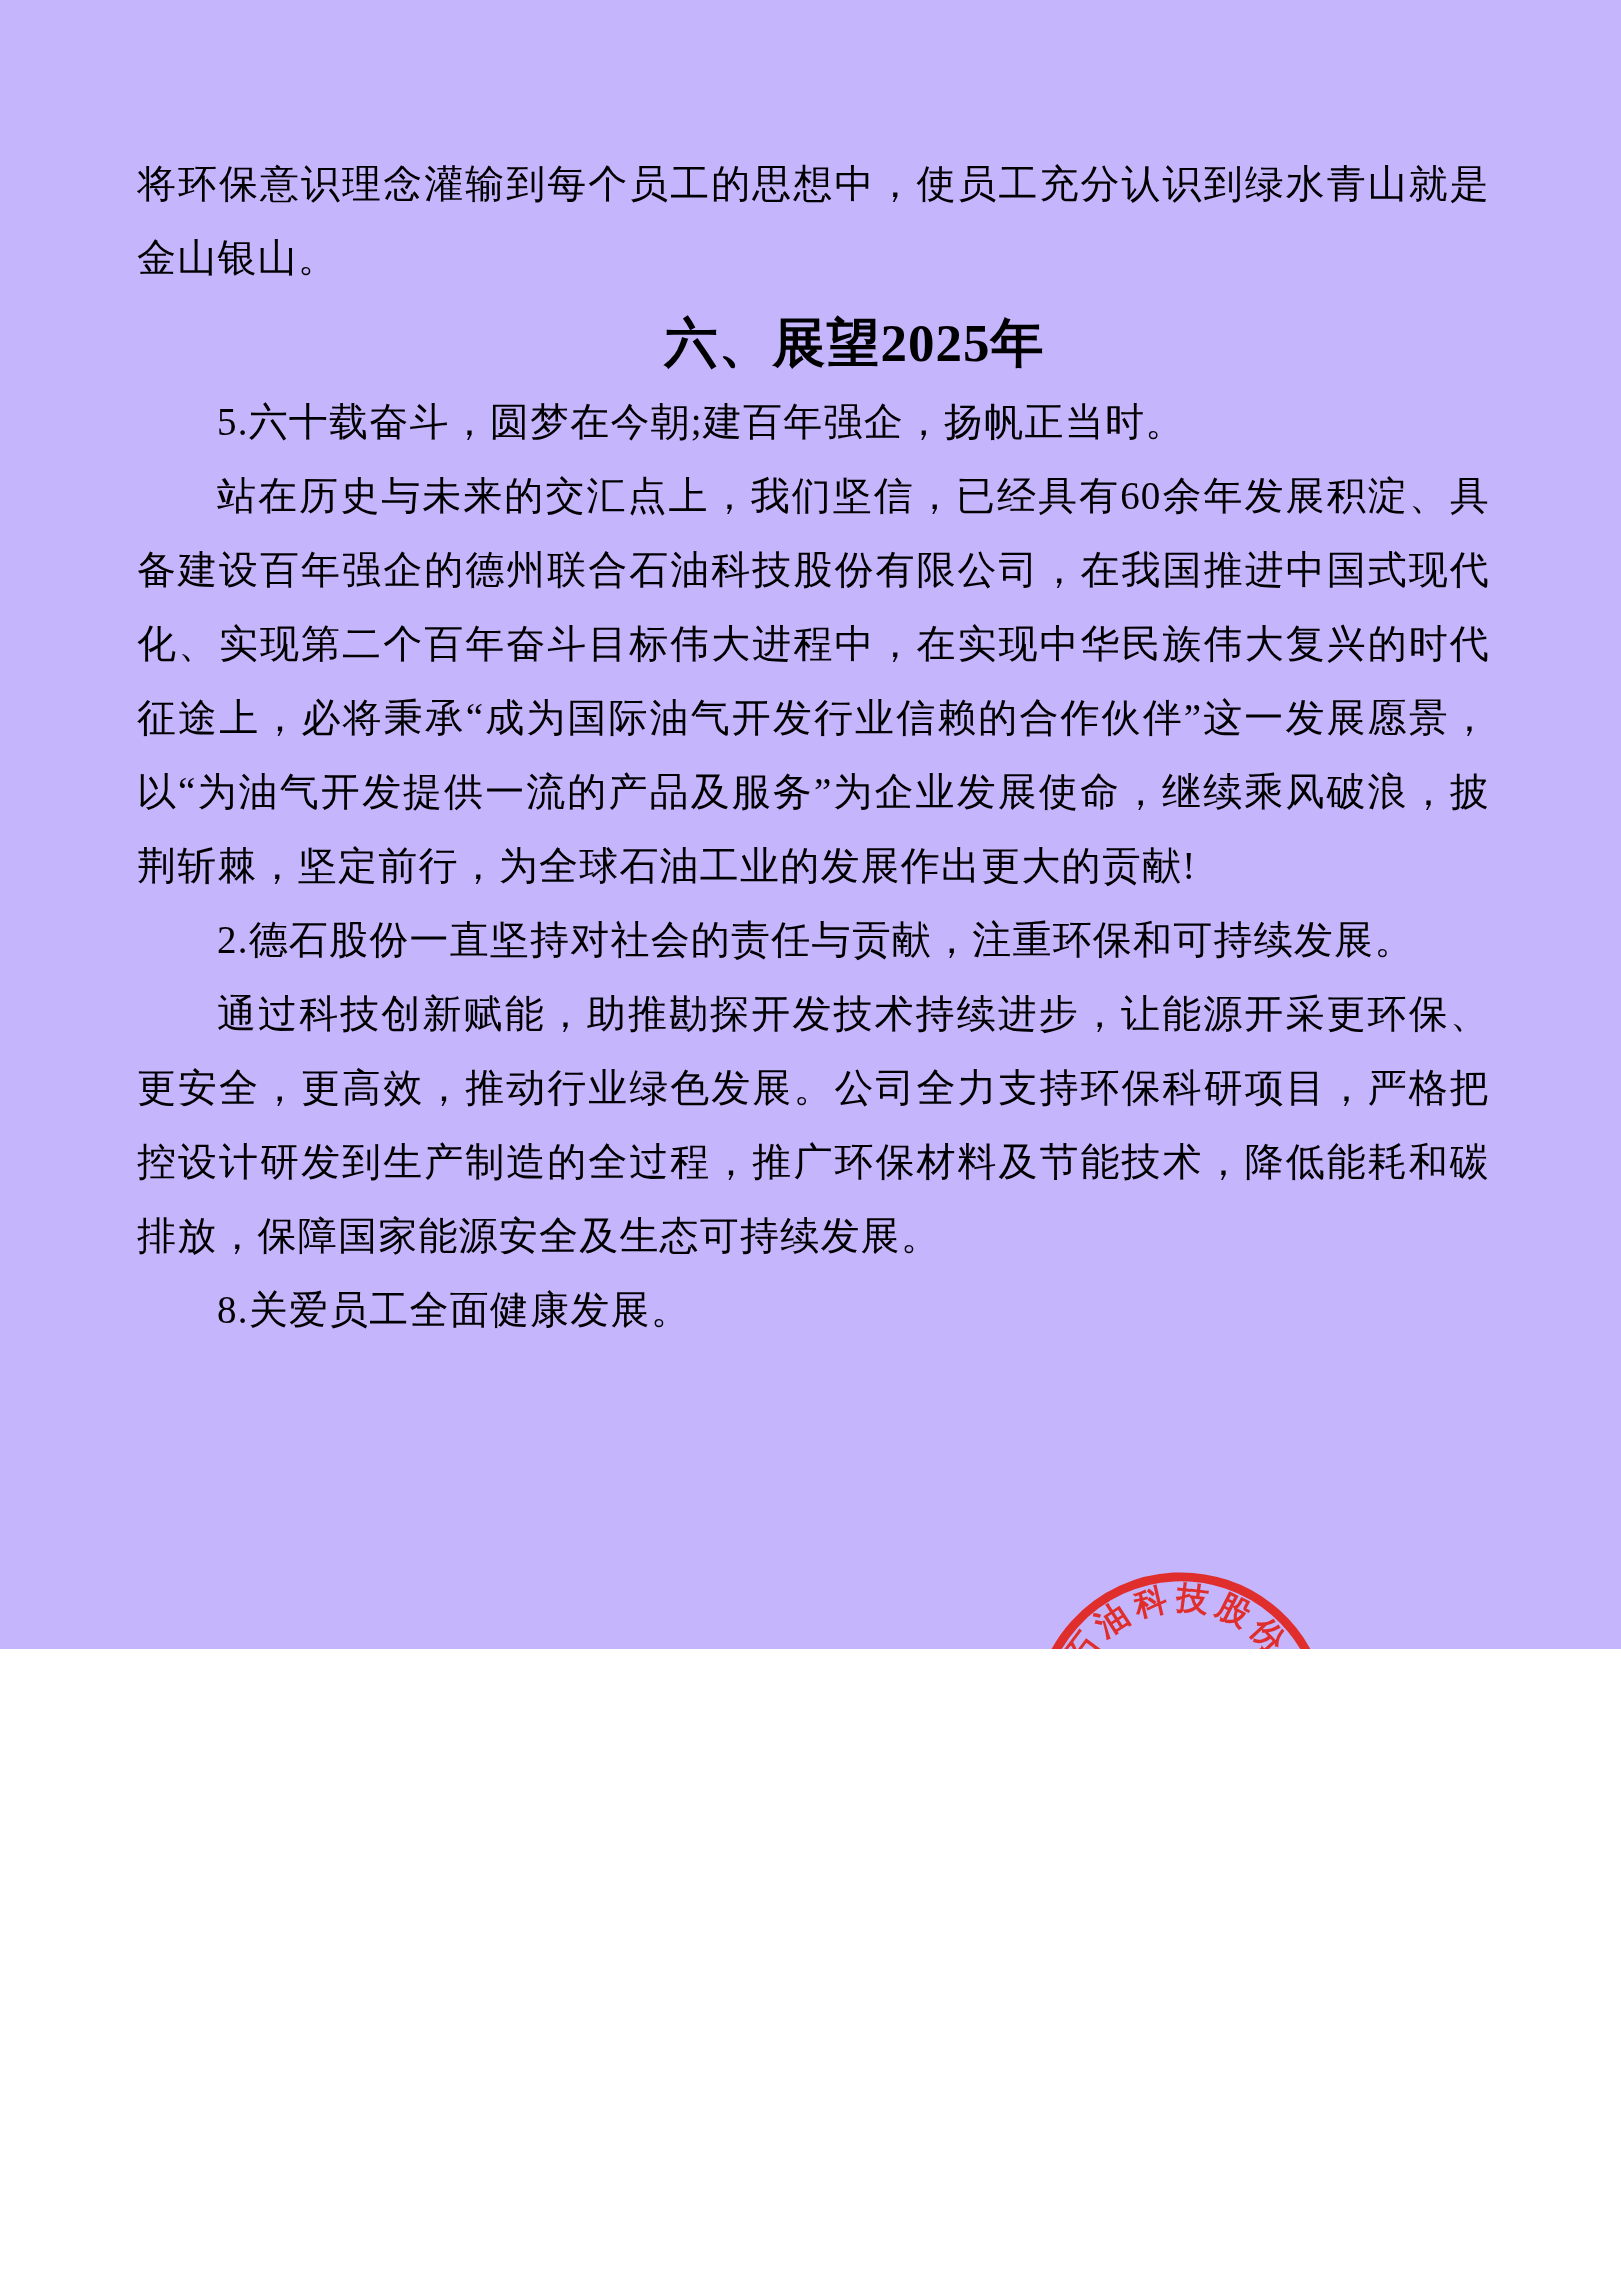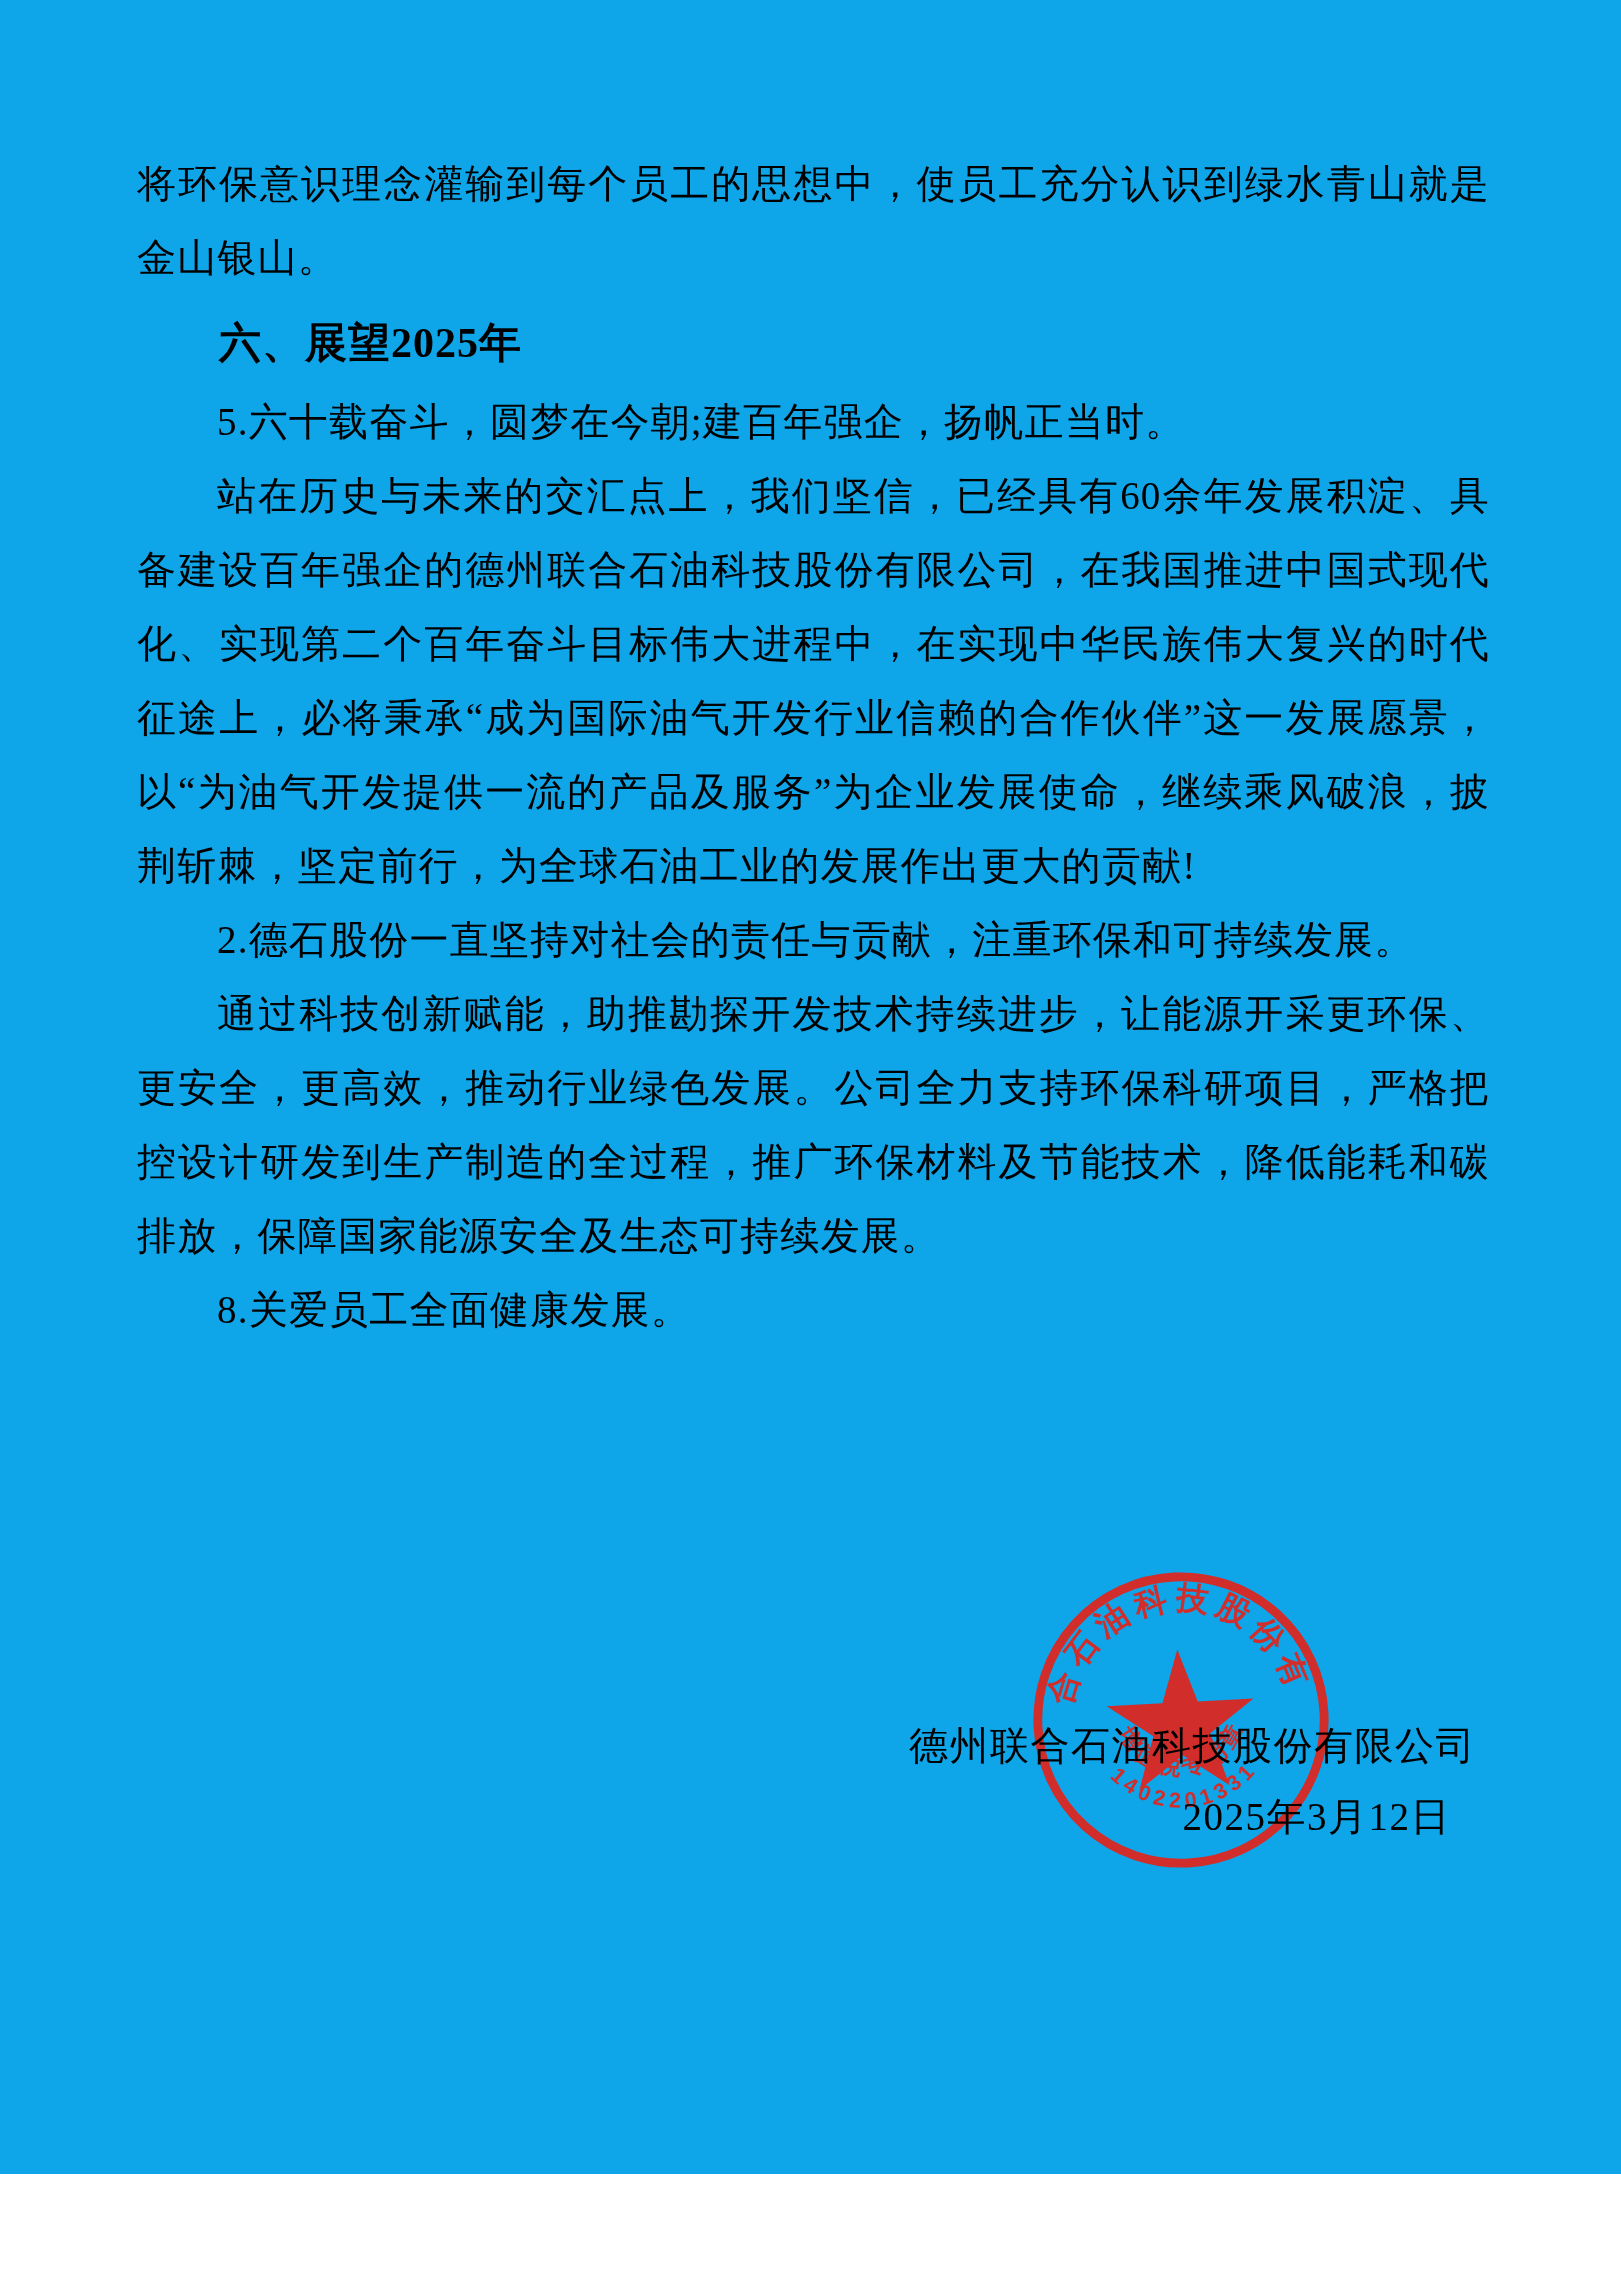--- a/index.html
+++ b/index.html
@@ -6,22 +6,22 @@
     margin: 0;
     padding: 0;
     background: #ffffff;
   }
   body {
     font-family: "Liberation Serif", "DejaVu Serif", serif;
   }
   .page {
     position: relative;
     width: 1621px;
-    height: 2174px;
-    background: #0ea5e9;
+    height: 1649px;
+    background: #c4b5fd;
     overflow: hidden;
     box-sizing: border-box;
   }
   .content {
     position: absolute;
     left: 137px;
     top: 147px;
     width: 1353px;
   }
   .para {
@@ -31,28 +31,29 @@
     color: #000000;
     text-align: justify;
     text-justify: inter-ideograph;
     margin: 0 0 0 0;
     font-family: "Liberation Serif", "DejaVu Serif", serif;
   }
   .indent {
     text-indent: 80px;
   }
   .heading {
-    font-size: 42px;
+    font-size: 53px;
     line-height: 80px;
     font-weight: bold;
     color: #000000;
     text-indent: 82px;
     letter-spacing: 1px;
     margin: 7.8px 0 2px 0;
     font-family: "Liberation Serif", "DejaVu Serif", serif;
+    text-align: center;
   }
 
   
   .sign-block {
     position: absolute;
     right: 145px;
     top: 1710px;
     text-align: right;
     z-index: 3;
   }

